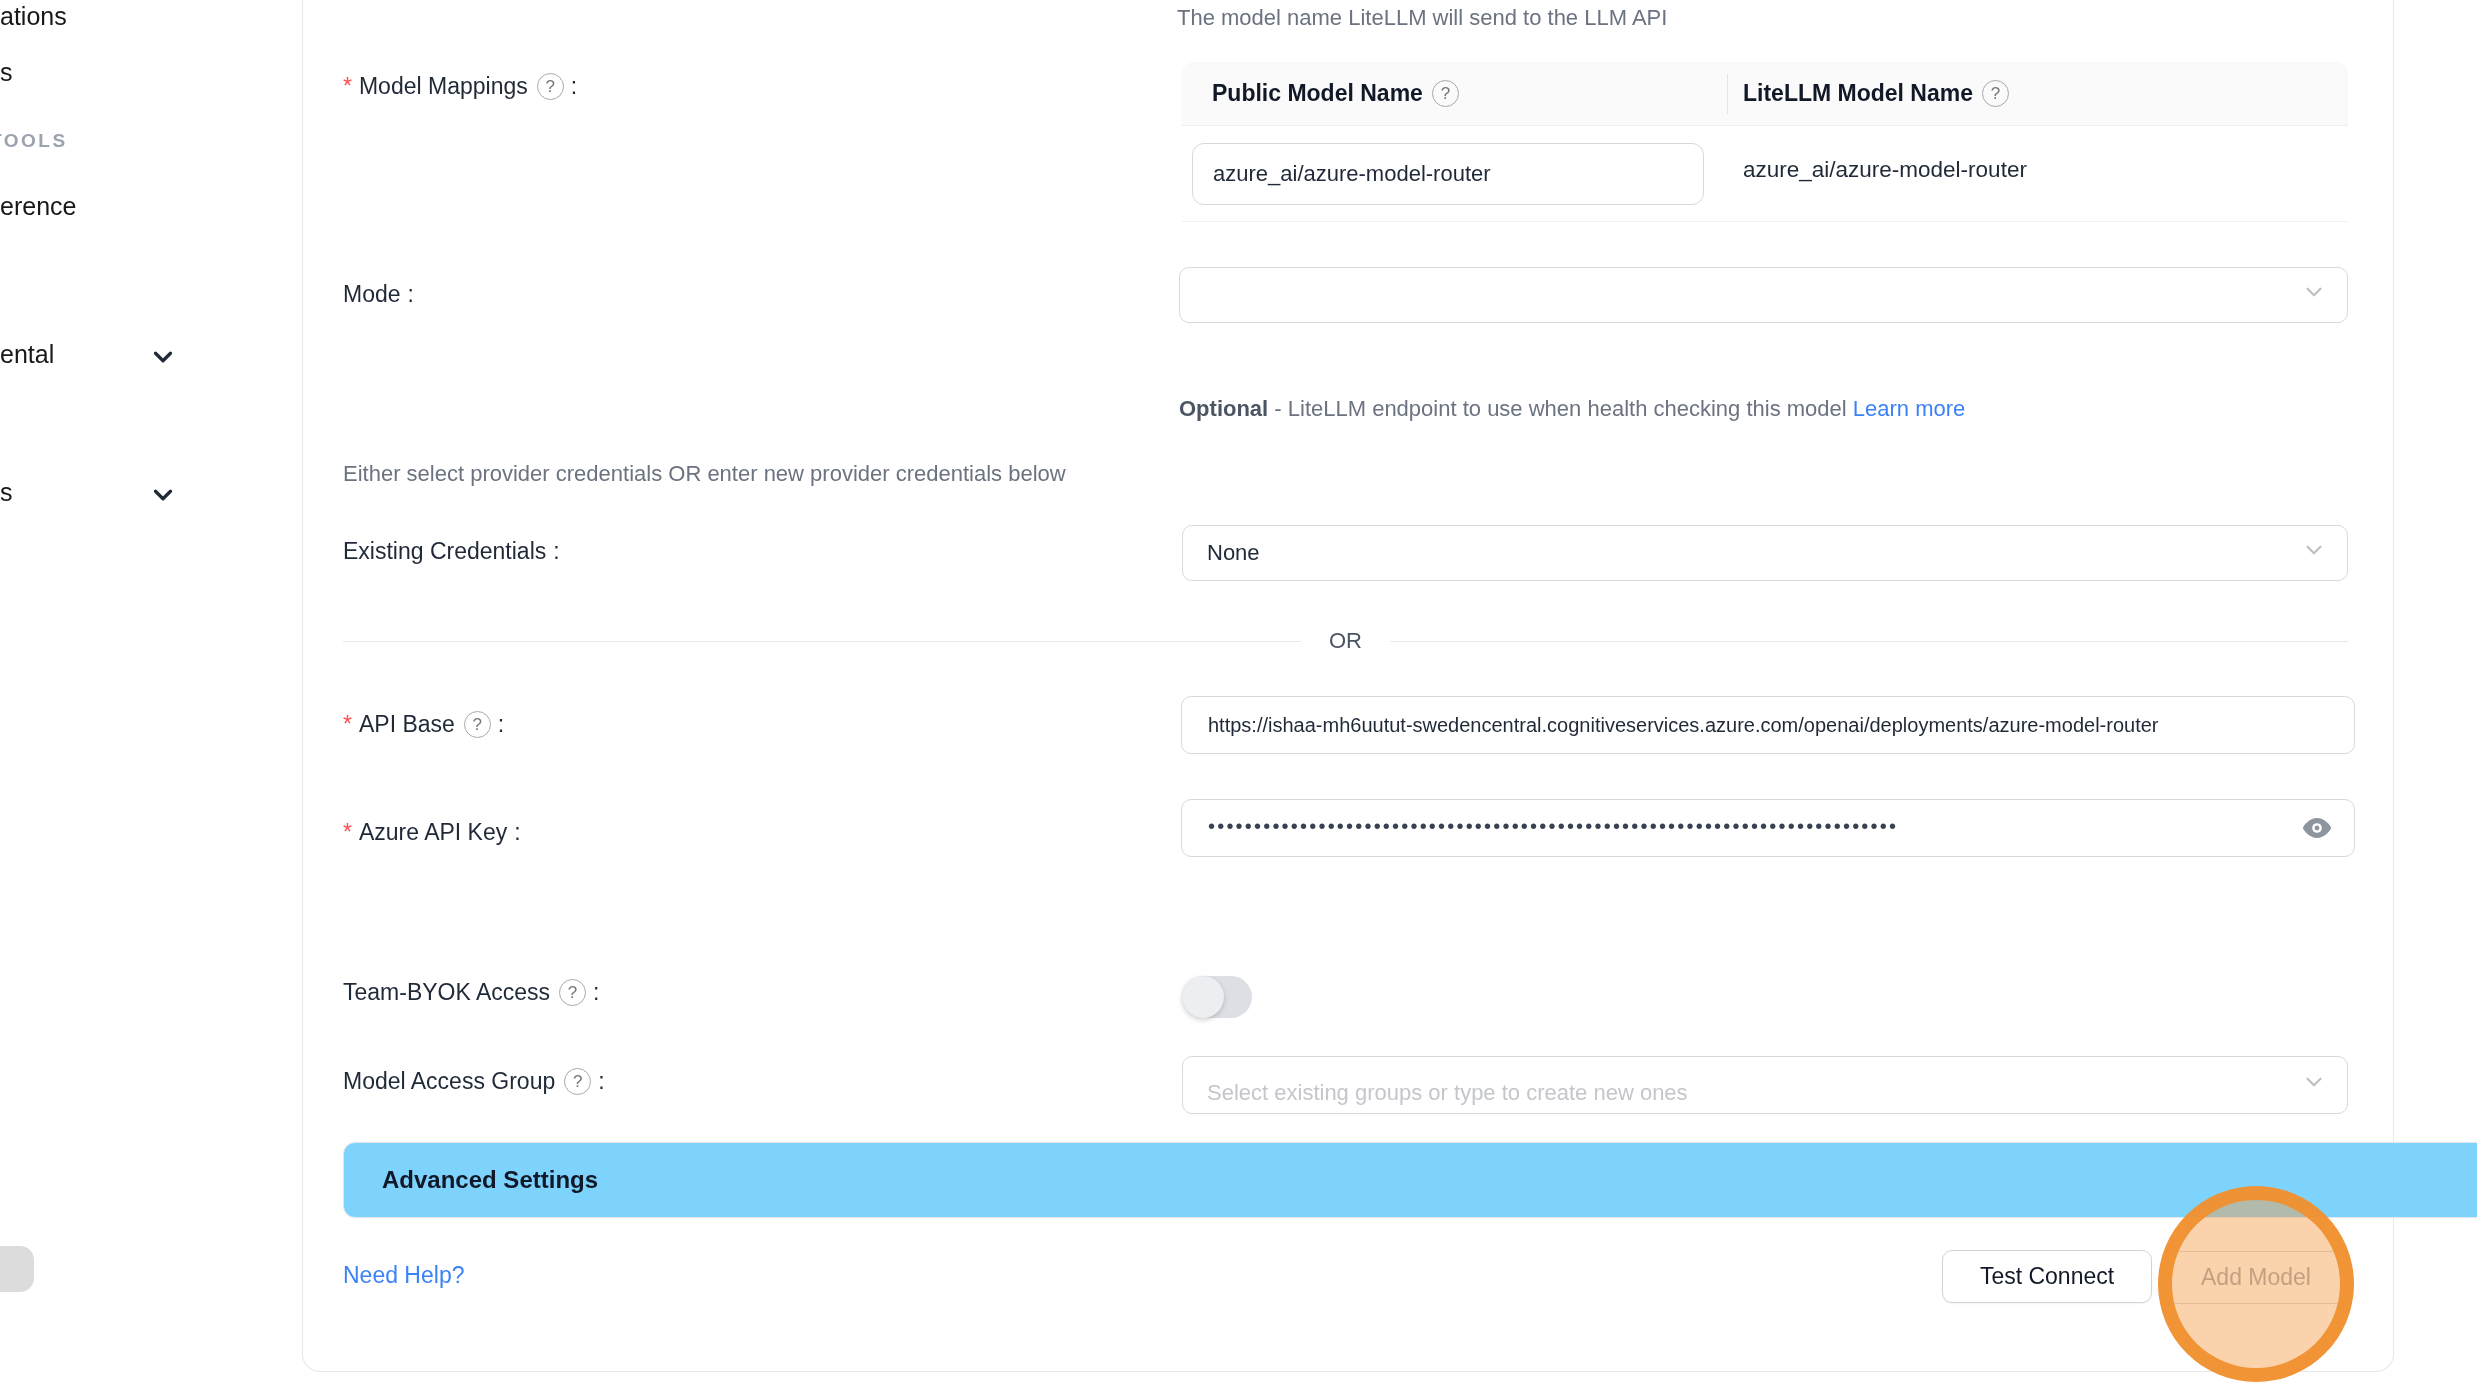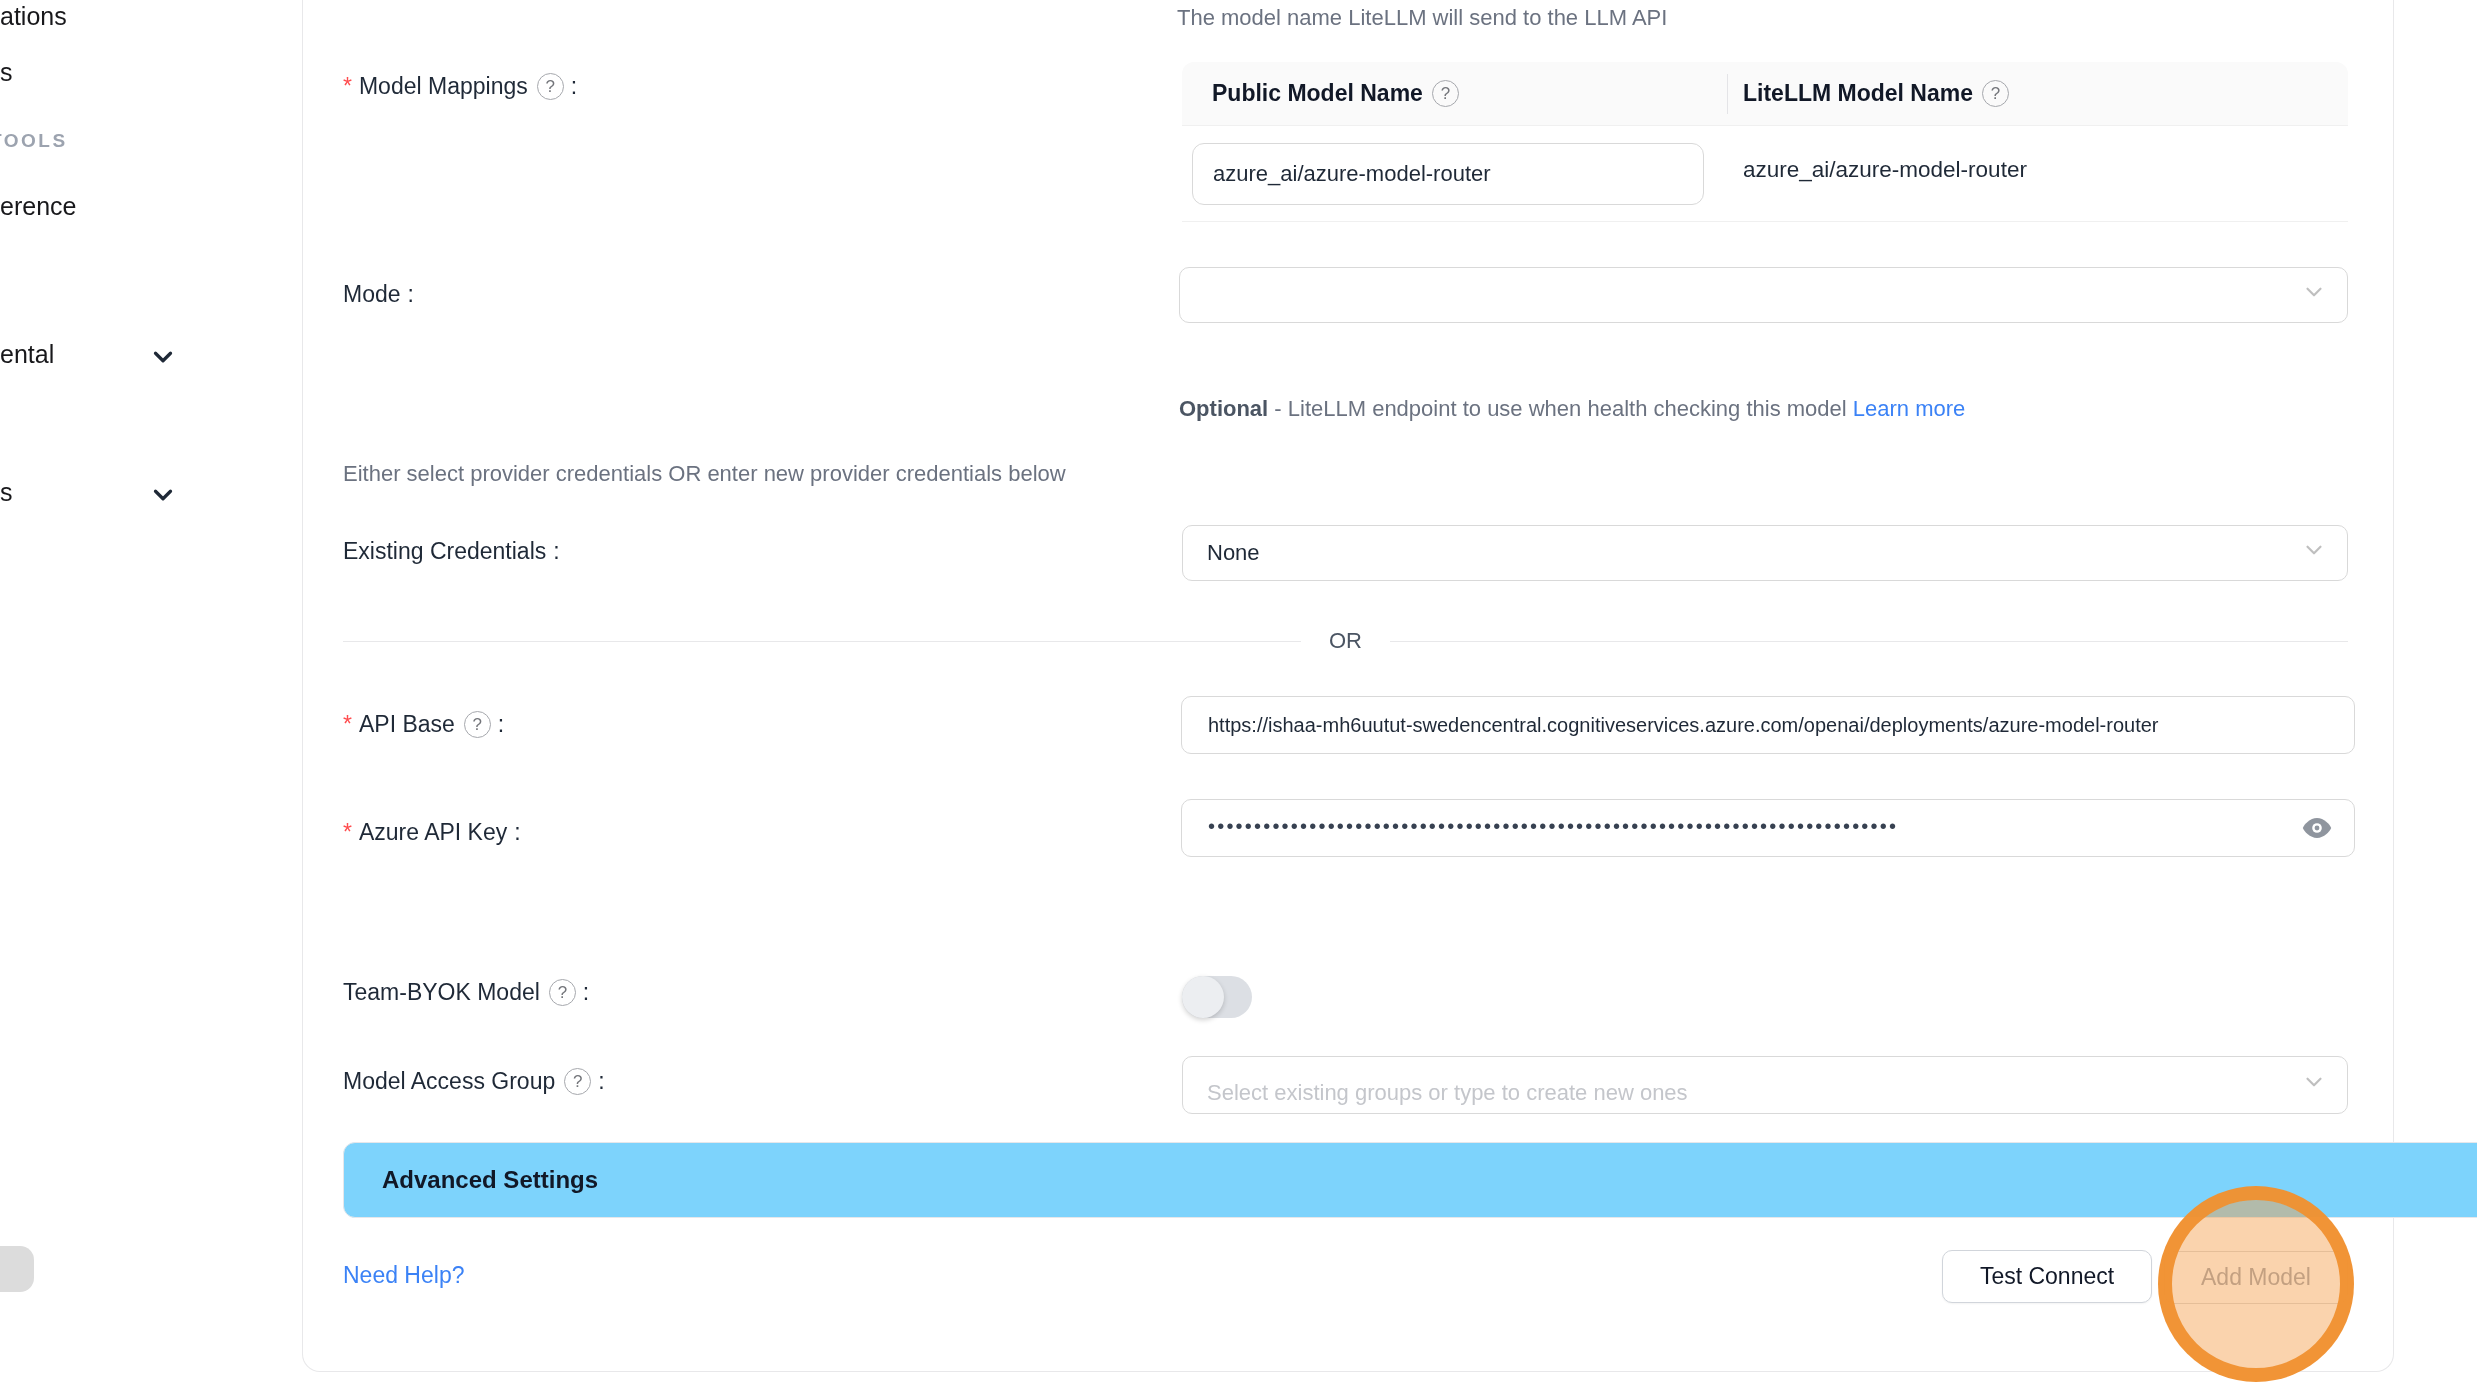--- a/index.html
+++ b/index.html
@@ -202,21 +202,21 @@
       <svg width="34" height="34" viewBox="0 0 24 24">
         <path fill="#8f959e" d="M12 5C7 5 3 9.5 2 12c1 2.5 5 7 10 7s9-4.5 10-7c-1-2.5-5-7-10-7z"></path>
         <circle cx="12" cy="12" r="3.4" fill="#ffffff"></circle>
         <circle cx="12" cy="12" r="1.7" fill="#8f959e"></circle>
       </svg>
     </span>
   </div>
 
 
   <div class="frm-label" style="left:343px; top:979px;">
-    <span>Team-BYOK Model</span>
+    <span>Team-BYOK Access</span>
     <span class="qicon">?</span>
     <span class="colon">:</span>
   </div>
   <div class="toggle">
     <div class="knob"></div>
   </div>
 
   <div class="frm-label" style="left:343px; top:1068px;">
     <span>Model Access Group</span>
     <span class="qicon">?</span>

